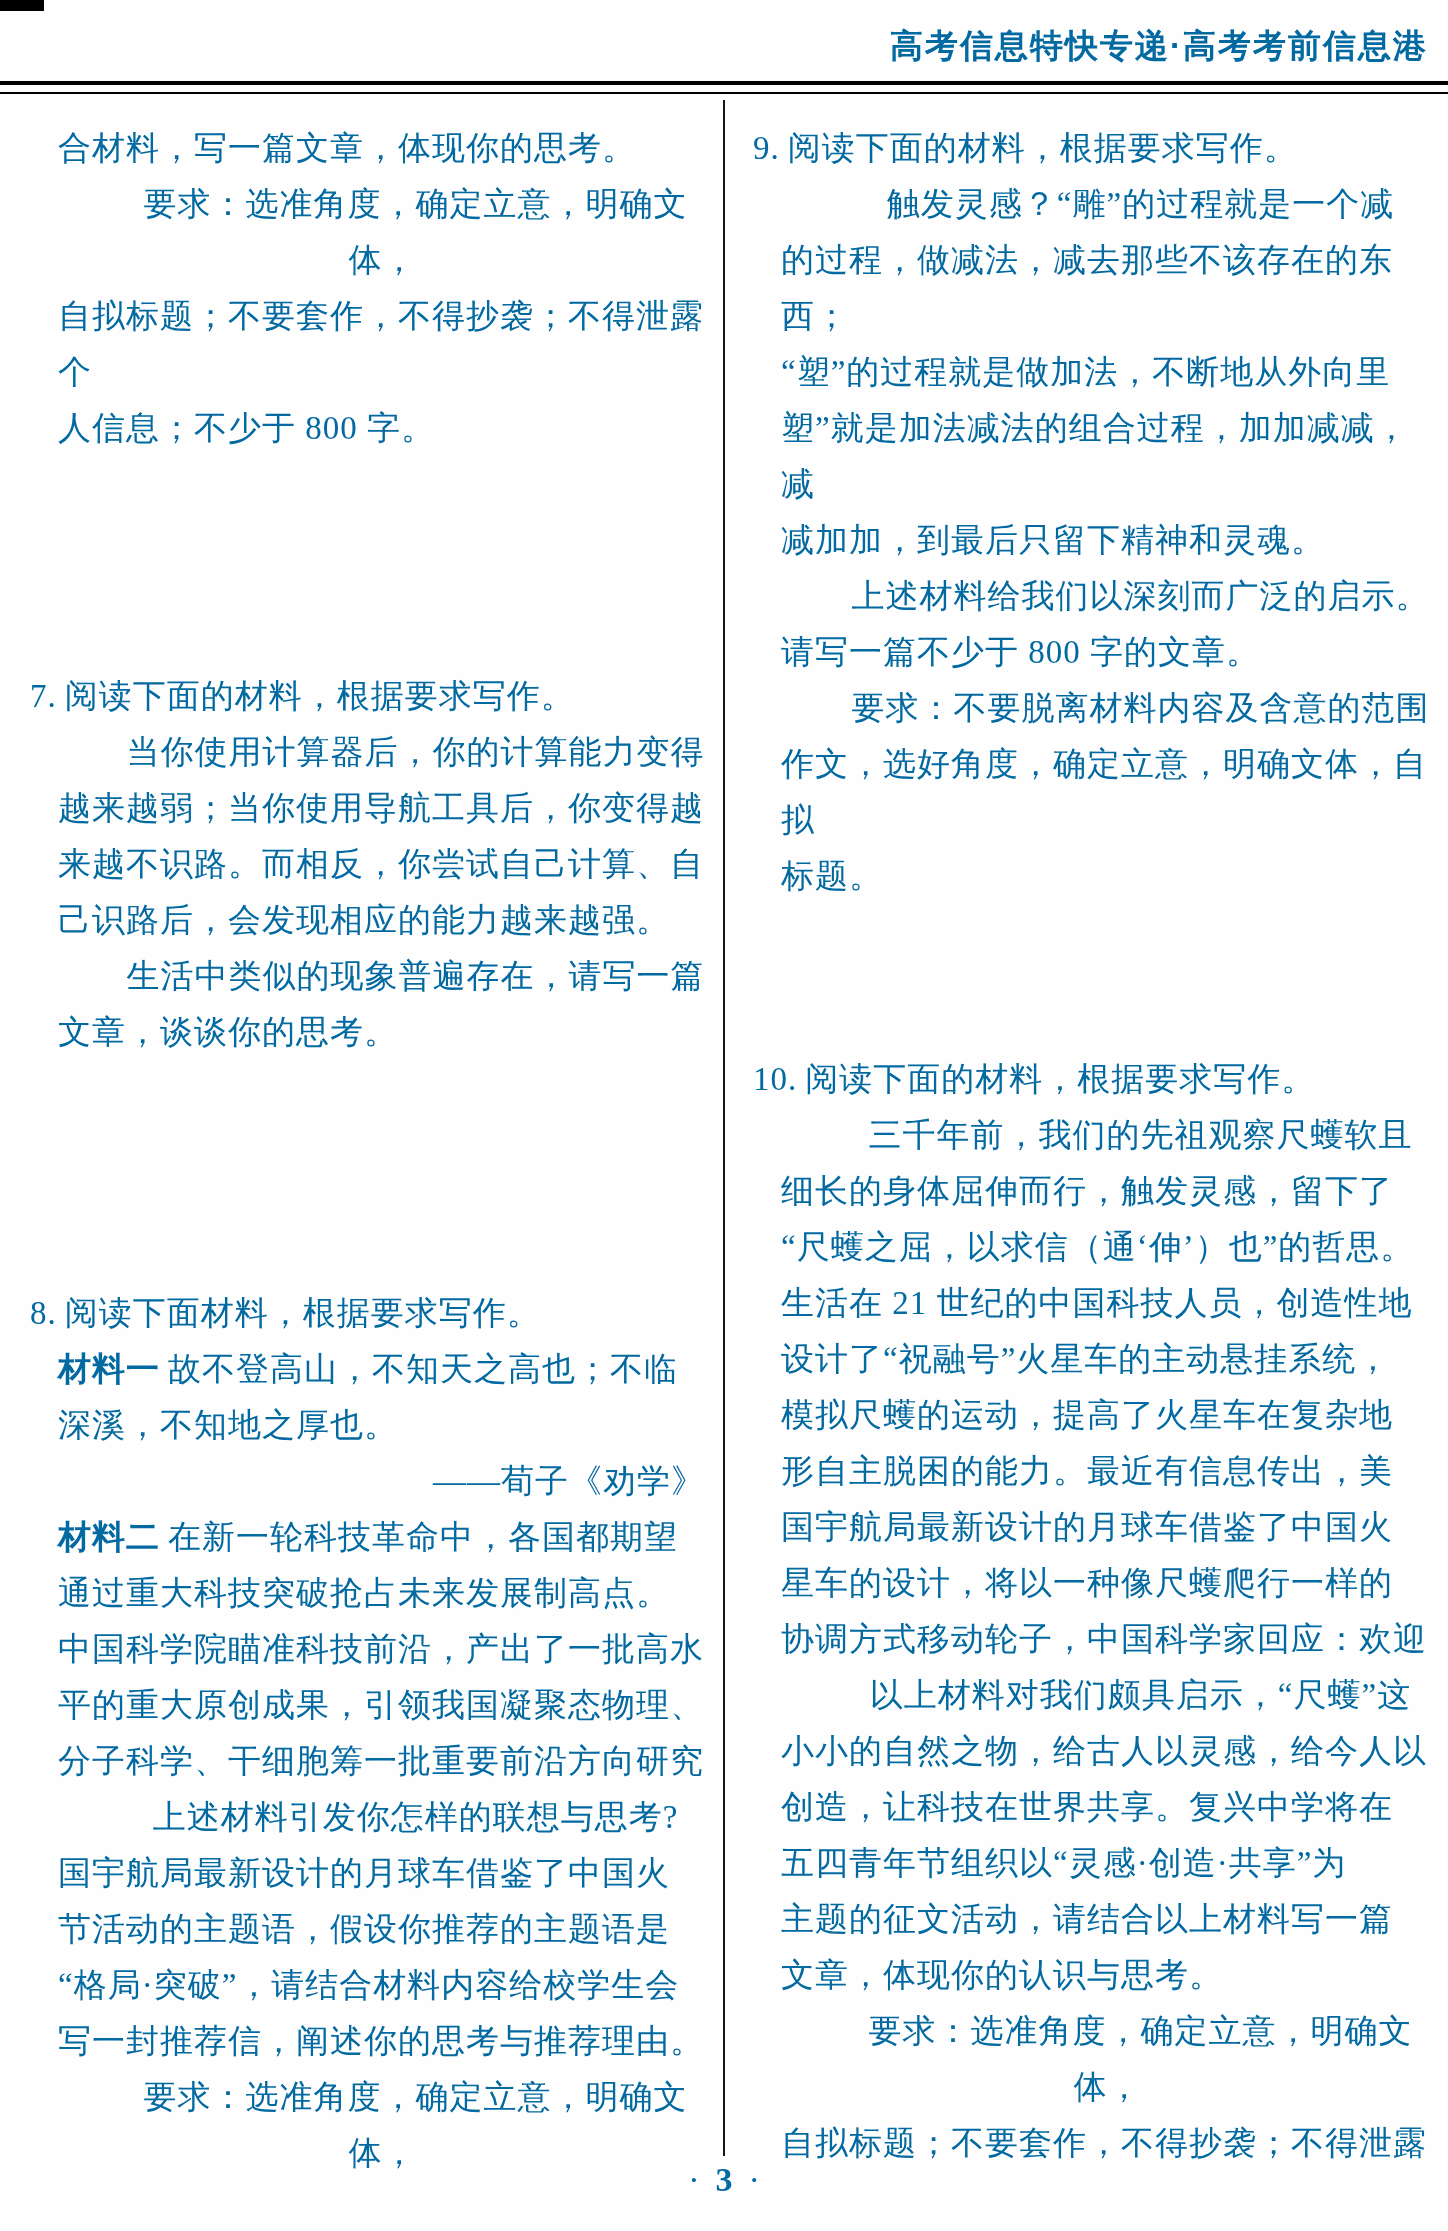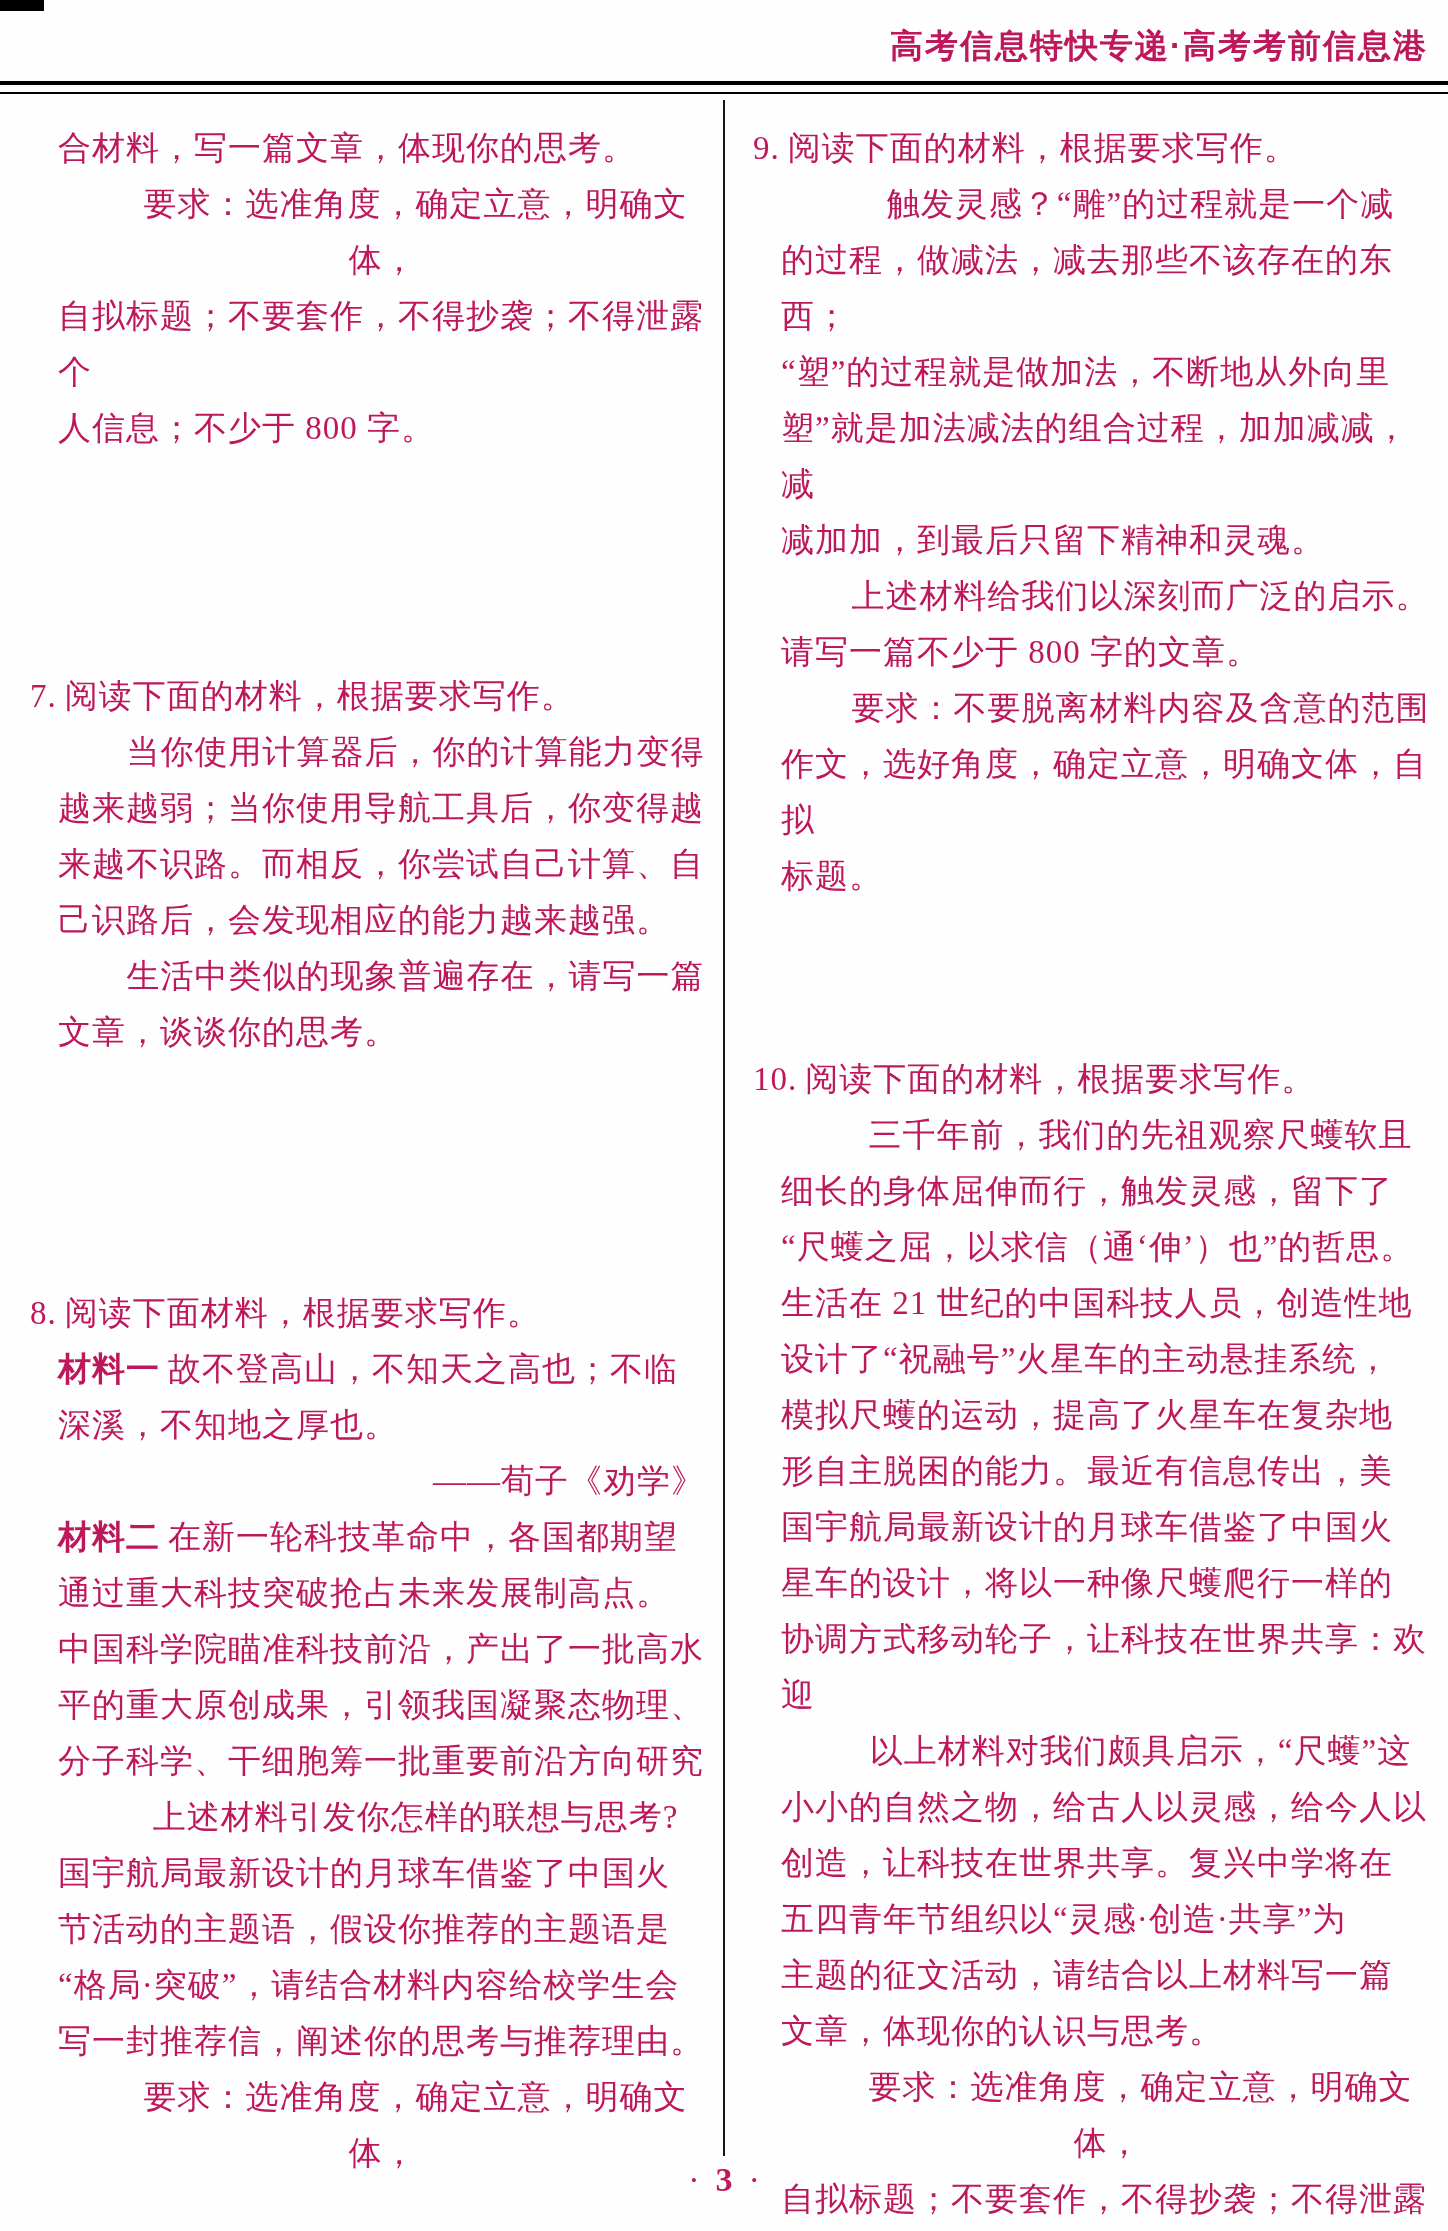--- a/index.html
+++ b/index.html
@@ -1,20 +1,20 @@
 <!DOCTYPE html>
 <html><head>
 <meta charset="utf-8">
 <style>
   html,body{margin:0;padding:0;background:#e8e8e8;}
   .page{
     position:relative;
     width:1448px;height:2231px;
     background:#fefefe;
-    color:#be185d;
+    color:#0369a1;
     font-family:"Liberation Serif","DejaVu Serif",serif;
     overflow:hidden;
   }
   .scan-artifact{position:absolute;top:0;left:0;width:44px;height:11px;background:#000;}
   .header{padding:24px 20px 0 0;text-align:right;}
   .header-title{
     font-family:"Liberation Sans","DejaVu Sans",sans-serif;
     font-weight:bold;font-size:33px;letter-spacing:2px;
   }
   .rule{margin-top:12px;height:7px;border-top:4px solid #000;border-bottom:2px solid #000;}
@@ -129,21 +129,21 @@
         </div>
         <div class="line ind">三千年前，我们的先祖观察尺蠖软且</div>
         <div class="line">细长的身体屈伸而行，触发灵感，留下了</div>
         <div class="line">“尺蠖之屈，以求信（通‘伸’）也”的哲思。</div>
         <div class="line">生活在 21 世纪的中国科技人员，创造性地</div>
         <div class="line">设计了“祝融号”火星车的主动悬挂系统，</div>
         <div class="line">模拟尺蠖的运动，提高了火星车在复杂地</div>
         <div class="line">形自主脱困的能力。最近有信息传出，美</div>
         <div class="line">国宇航局最新设计的月球车借鉴了中国火</div>
         <div class="line">星车的设计，将以一种像尺蠖爬行一样的</div>
-        <div class="line">协调方式移动轮子，让科技在世界共享：欢迎</div>
+        <div class="line">协调方式移动轮子，中国科学家回应：欢迎</div>
         <div class="line ind">以上材料对我们颇具启示，“尺蠖”这</div>
         <div class="line">小小的自然之物，给古人以灵感，给今人以</div>
         <div class="line">创造，让科技在世界共享。复兴中学将在</div>
         <div class="line">五四青年节组织以“灵感·创造·共享”为</div>
         <div class="line">主题的征文活动，请结合以上材料写一篇</div>
         <div class="line">文章，体现你的认识与思考。</div>
         <div class="line ind">要求：选准角度，确定立意，明确文体，</div>
         <div class="line">自拟标题；不要套作，不得抄袭；不得泄露</div>
 
       </div>

